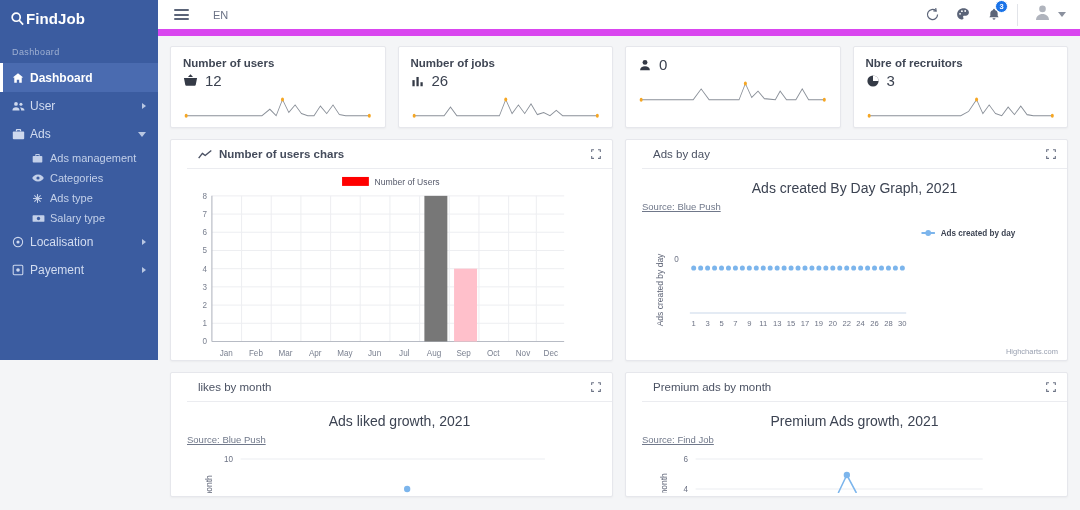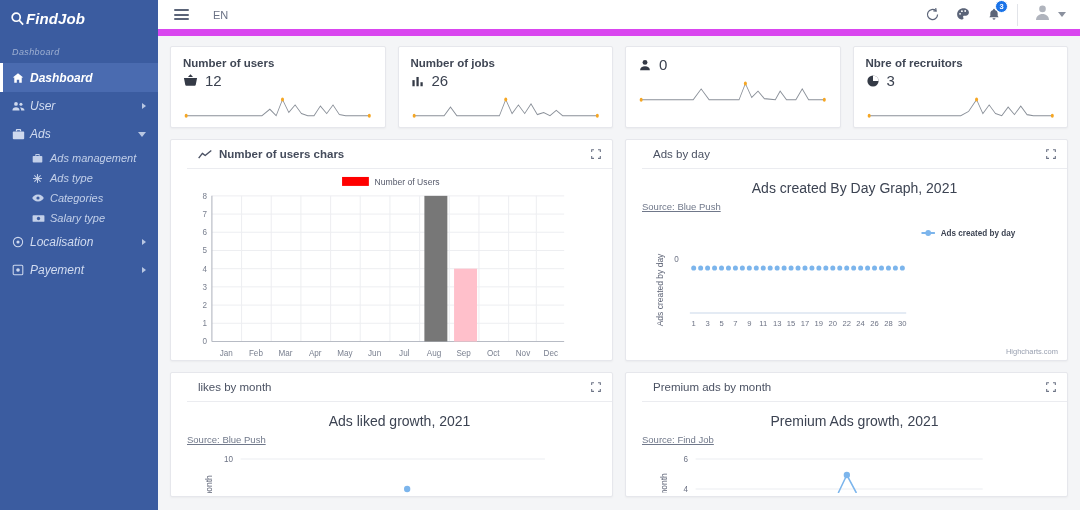--- a/index.html
+++ b/index.html
@@ -6,26 +6,25 @@
   html, body {
     width: 1080px; height: 510px;
     font-family: "Liberation Sans", sans-serif;
     background: #f4f5f7;
     overflow: hidden;
   }
   .app { display: flex; width: 1080px; height: 510px; }
 
   
   .sidebar {
-    width: 158px; min-width: 158px; height: 510px;
+    width: 158px; min-width: 158px; height: 360px;
     background: #3b5ca0;
     color: #cfd8ea;
     overflow: hidden;
     position: relative;
-    font-style: italic;
   }
   .brand {
     height: 36px;
     display: flex; align-items: center;
     padding-left: 10px;
     color: #ffffff;
     font-size: 15px; font-weight: bold;
     letter-spacing: .1px;
   }
   .brand .logo-icon { margin-right: 1px; display: flex; align-items: center; }
@@ -225,38 +224,38 @@
         <svg width="11" height="11" viewBox="0 0 16 16" fill="currentColor">
           <path d="M6 1.3h4a1.3 1.3 0 0 1 1.3 1.3V4h-1.6V2.9H6.3V4H4.7V2.6A1.3 1.3 0 0 1 6 1.3z"></path>
           <rect x="1" y="4.4" width="14" height="9.3" rx="1.1"></rect>
         </svg>
       </span>
       <span>Ads management</span>
     </div>
 
     <div class="sub-item">
       <span class="ic">
+        <svg width="12" height="12" viewBox="0 0 18 12" fill="currentColor">
+          <path d="M9 .8C4.6.8 1.3 3.6.4 6c.9 2.4 4.2 5.2 8.6 5.2S16.7 8.4 17.6 6C16.7 3.6 13.4.8 9 .8z"></path>
+          <circle cx="9" cy="6" r="2.4" fill="#3b5ca0"></circle>
+        </svg>
+      </span>
+      <span>Categories</span>
+    </div>
+
+    <div class="sub-item">
+      <span class="ic">
         <svg width="11" height="11" viewBox="0 0 16 16" fill="none" stroke="currentColor" stroke-width="1.5">
           <line x1="8" y1="1.5" x2="8" y2="14.5"></line>
           <line x1="1.5" y1="8" x2="14.5" y2="8"></line>
           <line x1="3.4" y1="3.4" x2="12.6" y2="12.6"></line>
           <line x1="12.6" y1="3.4" x2="3.4" y2="12.6"></line>
         </svg>
       </span>
       <span>Ads type</span>
-    </div>
-
-    <div class="sub-item">
-      <span class="ic">
-        <svg width="12" height="12" viewBox="0 0 18 12" fill="currentColor">
-          <path d="M9 .8C4.6.8 1.3 3.6.4 6c.9 2.4 4.2 5.2 8.6 5.2S16.7 8.4 17.6 6C16.7 3.6 13.4.8 9 .8z"></path>
-          <circle cx="9" cy="6" r="2.4" fill="#3b5ca0"></circle>
-        </svg>
-      </span>
-      <span>Categories</span>
     </div>
 
     <div class="sub-item">
       <span class="ic">
         <svg width="13" height="13" viewBox="0 0 18 12" fill="currentColor">
           <rect x="0.8" y="1.4" width="16.4" height="9.2" rx="1.2"></rect>
           <circle cx="9" cy="6" r="2.3" fill="#3b5ca0"></circle>
         </svg>
       </span>
       <span>Salary type</span>

